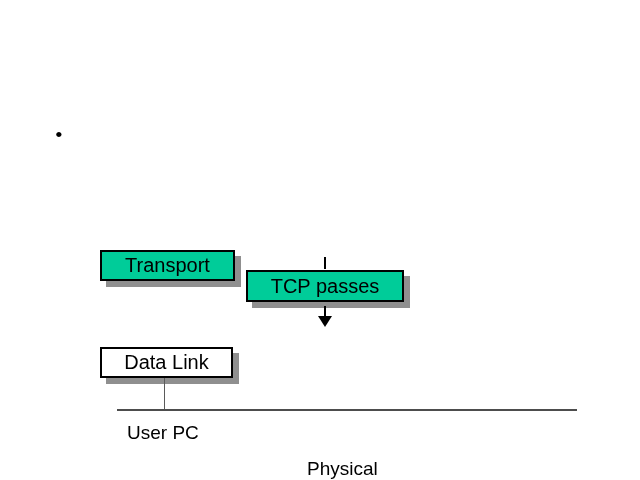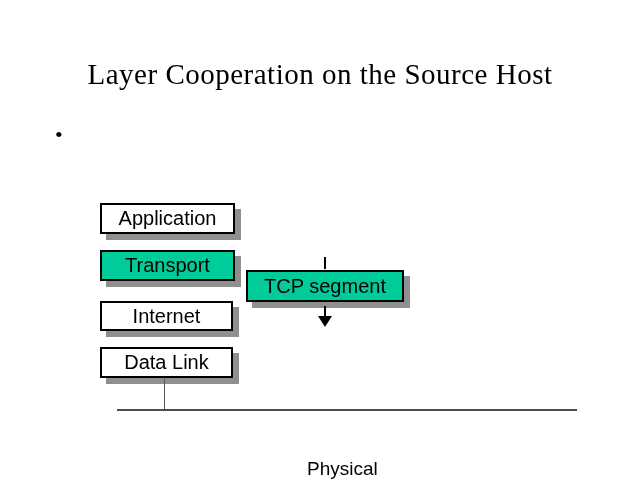--- a/index.html
+++ b/index.html
@@ -78,44 +78,42 @@
     font-size: 19px;
   }
   .label-userpc   { left: 127px; }
   .label-physical { left: 307px; margin-top: 36px; }
 </style>
 </head>
 <body>
 
 <div class="slide">
 
-  <h1 class="title">Layer Cooperation on the Source Host</h1>
 
   <div class="bullet-block">
     <span class="bullet-marker">•</span>
     <span class="bullet-text">
       <br>
     </span>
   </div>
 
-  <div class="layer-box box-application" style="background-color: rgb(255, 255, 255);">Application</div>
 
   <div class="layer-box box-transport" style="background-color: rgb(0, 204, 153);">Transport</div>
 
-  <div class="layer-box box-internet" style="background-color: rgb(255, 255, 255);">Internet</div>
 
   <div class="layer-box box-datalink" style="background-color: rgb(255, 255, 255);">Data Link</div>
 
-  <div class="layer-box box-tcp" style="background-color: rgb(0, 204, 153);">TCP segment</div>
+  <div class="layer-box box-tcp" style="background-color: rgb(0, 204, 153);">TCP passes</div>
 
   <div class="vline tcp-top-line"></div>
 
   <div class="vline arrow-shaft"></div>
   <div class="arrow-head"></div>
 
   <div class="vline datalink-line"></div>
 
   <div class="wire-line"></div>
 
+  <div class="base-label label-userpc">User PC</div>
 
   <div class="base-label label-physical">Physical</div>
 
 </div>
 
 </body></html>

